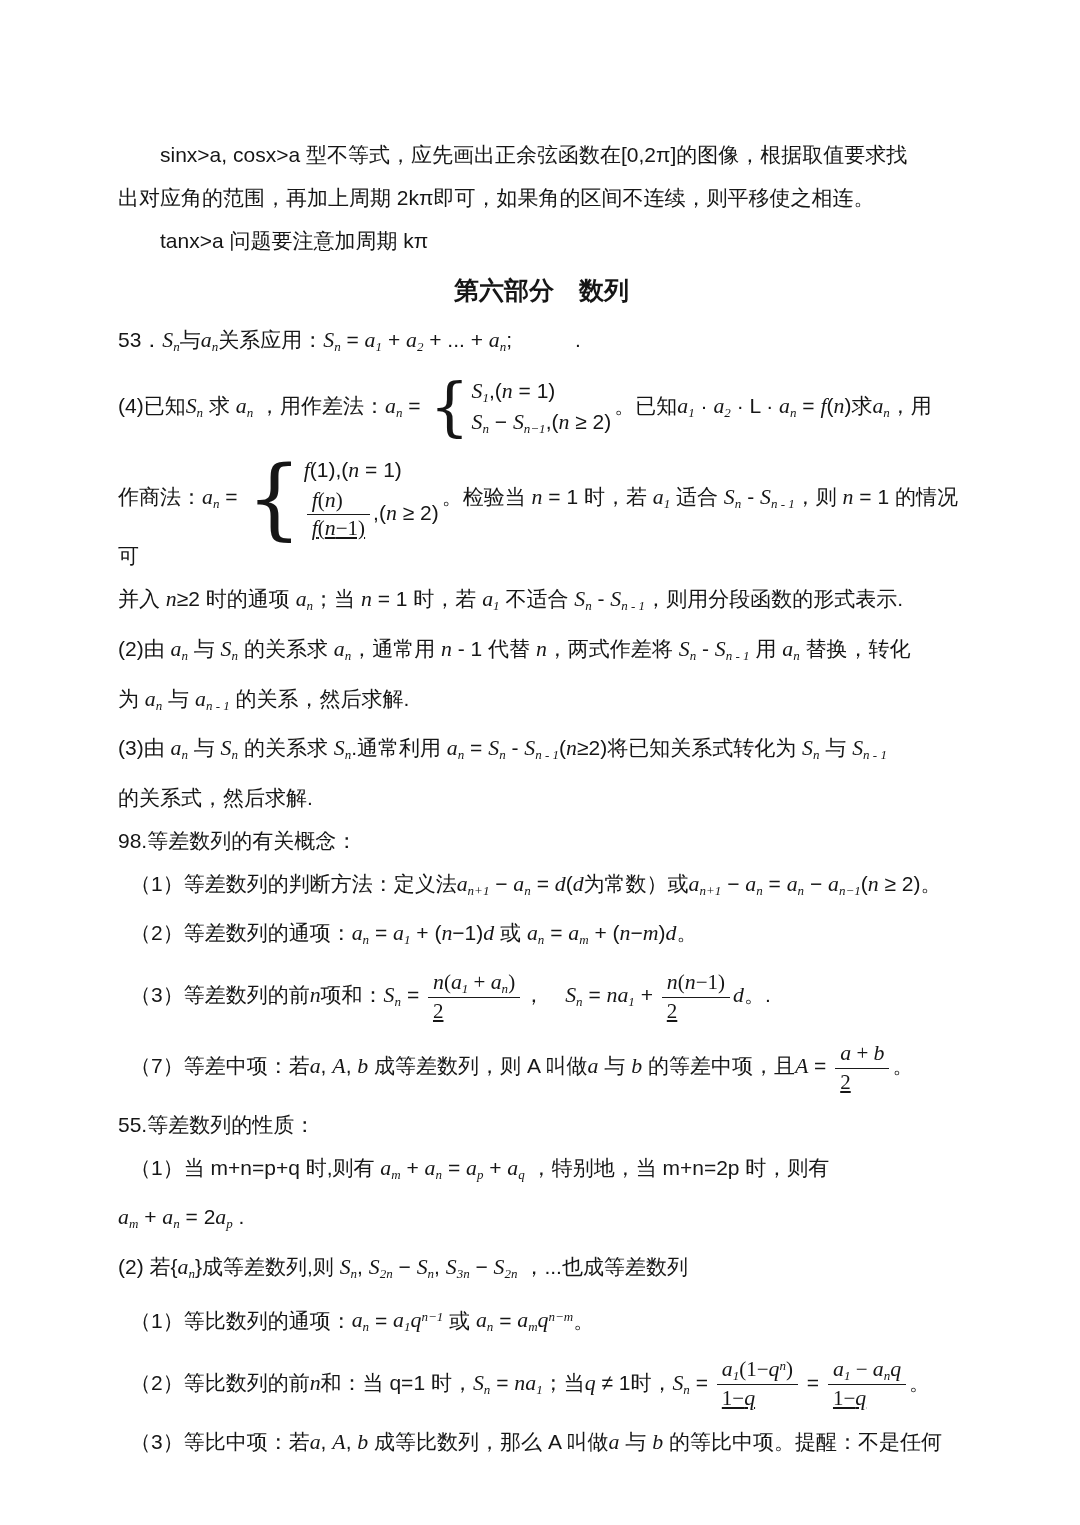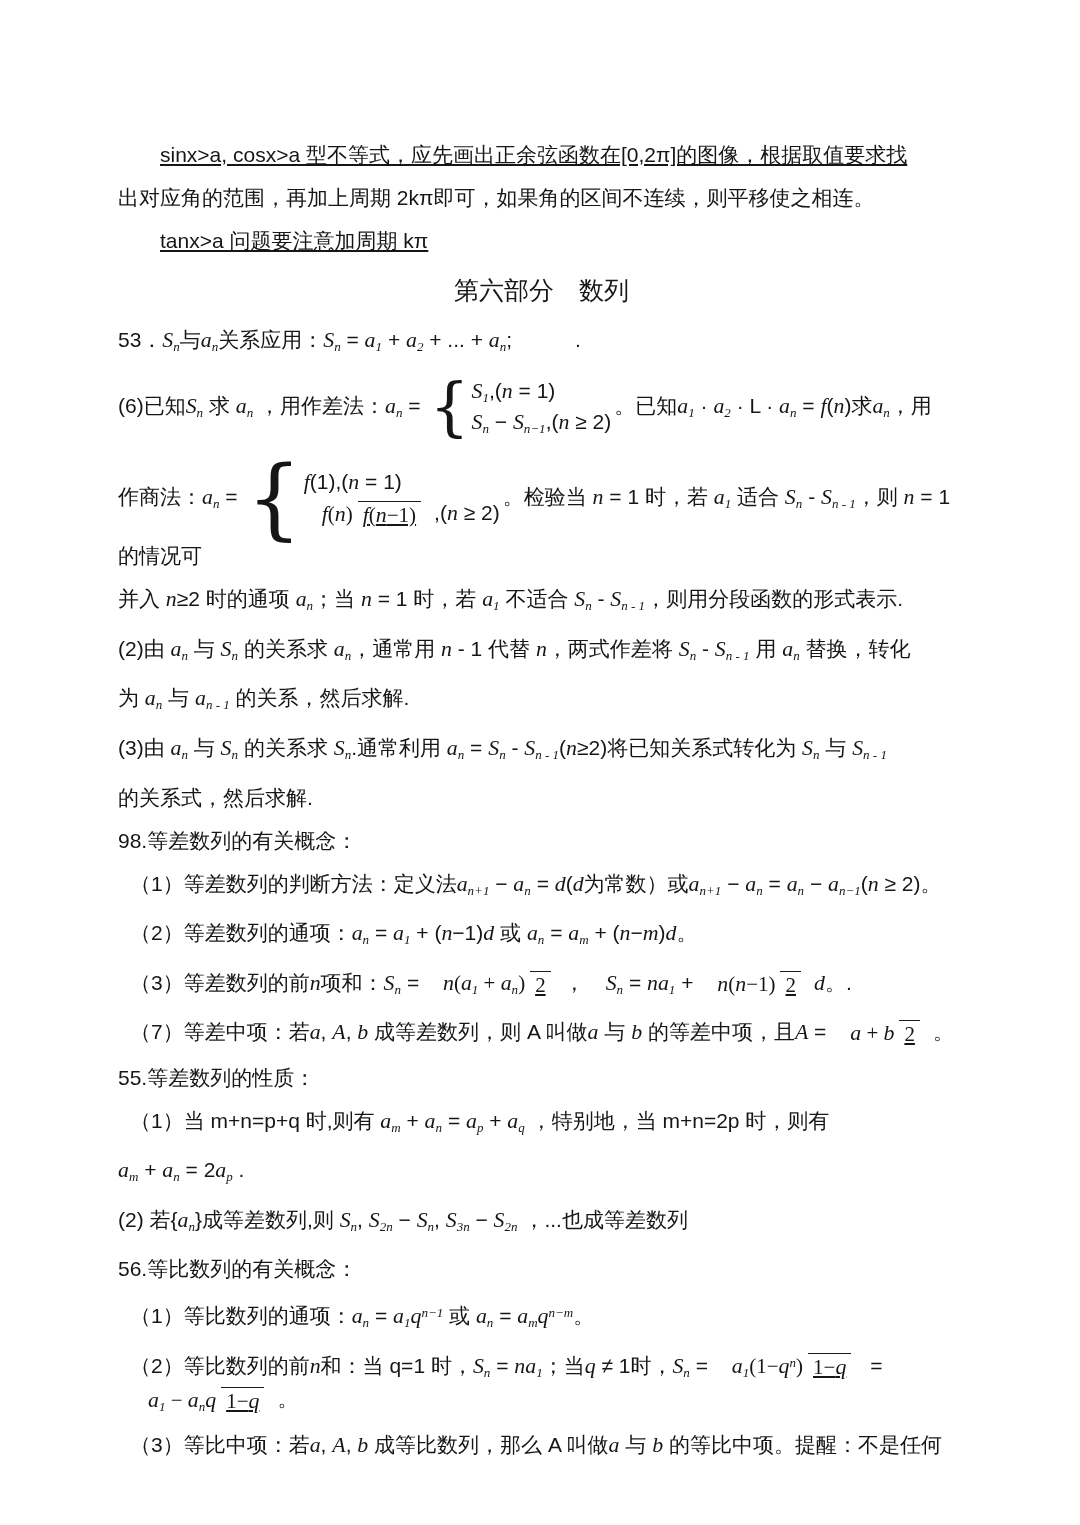--- a/index.html
+++ b/index.html
@@ -3,50 +3,50 @@
 <meta charset="utf-8">
 <style>
   html,body{margin:0;padding:0;}
   body{
     width:1080px;height:1525px;overflow:hidden;
     background:#ffffff;color:#161616;
     font-family:"Liberation Sans",sans-serif;
   }
   main{padding:133px 115px 0 118px;}
   .line{font-size:21px;line-height:27px;padding:8px 0;white-space:normal;}
-  .indent{padding-left:42px;text-decoration:underline;}
+  .indent{padding-left:42px;}
   .sub1{padding-left:12px;}
-  .h1{font-size:25px;line-height:32px;font-weight:400;text-align:center;padding:12px 0;}
+  .h1{font-size:25px;line-height:32px;font-weight:700;text-align:center;padding:12px 0;}
   .t{}
   .mi{font-family:"Liberation Serif",serif;font-style:italic;font-size:1.04em;}
   sub.ms,sup.ms{font-family:"Liberation Serif",serif;font-style:italic;font-size:0.62em;}
   sub.ms{vertical-align:-0.28em;}
   sup.ms{vertical-align:0.5em;}
   .vw{white-space:nowrap;}
   .frac{
-    display:inline-flex;align-items:center;
-    vertical-align:middle;margin:0 13px;font-family:"Liberation Serif",serif;
+    display:inline-flex;flex-direction:column;
+    vertical-align:middle;margin:0 3px;font-family:"Liberation Serif",serif;
   }
   .fnum,.fden{padding:0 5px;line-height:1.25;white-space:nowrap;}
   .fden{border-top:1.5px solid #1a1a1a;text-decoration:underline;}
   .cases{display:inline-flex;align-items:center;vertical-align:middle;margin:0 3px;}
   .brace{font-family:"DejaVu Serif",serif;font-weight:400;display:inline-block;transform-origin:center;}
   .ccol{display:inline-flex;flex-direction:column;align-items:flex-start;margin-left:2px;}
   .crow{line-height:1.45;white-space:nowrap;}
 </style>
 </head>
 <body>
 
 <main>
     <div class="line indent"><span class="t">sinx&gt;a, cosx&gt;a 型不等式，应先画出正余弦函数在[0,2π]的图像，根据取值要求找</span></div>
     <div class="line"><span class="t">出对应角的范围，再加上周期 2kπ即可，如果角的区间不连续，则平移使之相连。</span></div>
     <div class="line indent"><span class="t">tanx&gt;a 问题要注意加周期 kπ</span></div>
     <div class="line h1"><span class="t">第六部分　数列</span></div>
     <div class="line"><span class="t">53．</span><span class="vw"><span class="mi">S</span><sub class="ms">n</sub></span><span class="t">与</span><span class="vw"><span class="mi">a</span><sub class="ms">n</sub></span><span class="t">关系应用：</span><span class="vw"><span class="mi">S</span><sub class="ms">n</sub></span><span class="t"> = </span><span class="vw"><span class="mi">a</span><sub class="ms">1</sub></span><span class="t"> + </span><span class="vw"><span class="mi">a</span><sub class="ms">2</sub></span><span class="t"> + ... + </span><span class="vw"><span class="mi">a</span><sub class="ms">n</sub></span><span class="t">;　　　.</span></div>
-    <div class="line"><span class="t">(6)已知</span><span class="vw"><span class="mi">S</span><sub class="ms">n</sub></span><span class="t"> 求 </span><span class="vw"><span class="mi">a</span><sub class="ms">n</sub></span><span class="t"> ，用作差法：</span><span class="vw"><span class="mi">a</span><sub class="ms">n</sub></span><span class="t"> = </span><span class="cases">
+    <div class="line"><span class="t">(4)已知</span><span class="vw"><span class="mi">S</span><sub class="ms">n</sub></span><span class="t"> 求 </span><span class="vw"><span class="mi">a</span><sub class="ms">n</sub></span><span class="t"> ，用作差法：</span><span class="vw"><span class="mi">a</span><sub class="ms">n</sub></span><span class="t"> = </span><span class="cases">
         <span class="brace" style="font-size: 63px; line-height: 63px; transform: scaleY(1.02);">{</span>
         <span class="ccol">
           <span class="crow"><span class="vw"><span class="mi">S</span><sub class="ms">1</sub></span><span class="t">,(</span><span class="mi">n</span><span class="t"> = 1)</span></span>
           <span class="crow"><span class="vw"><span class="mi">S</span><sub class="ms">n</sub></span><span class="t"> − </span><span class="vw"><span class="mi">S</span><sub class="ms">n−1</sub></span><span class="t">,(</span><span class="mi">n</span><span class="t"> ≥ 2)</span></span>
         </span>
       </span><span class="t">。已知</span><span class="vw"><span class="mi">a</span><sub class="ms">1</sub></span><span class="t"> · </span><span class="vw"><span class="mi">a</span><sub class="ms">2</sub></span><span class="t"> · L · </span><span class="vw"><span class="mi">a</span><sub class="ms">n</sub></span><span class="t"> = </span><span class="mi">f</span><span class="t">(</span><span class="mi">n</span><span class="t">)</span><span class="t">求</span><span class="vw"><span class="mi">a</span><sub class="ms">n</sub></span><span class="t">，用</span></div>
     <div class="line"><span class="t">作商法：</span><span class="vw"><span class="mi">a</span><sub class="ms">n</sub></span><span class="t"> = </span><span class="cases">
         <span class="brace" style="font-size: 87px; line-height: 87px; transform: scaleY(1.02);">{</span>
         <span class="ccol">
           <span class="crow"><span class="mi">f</span><span class="t">(1),(</span><span class="mi">n</span><span class="t"> = 1)</span></span>
@@ -72,21 +72,20 @@
         <span class="fden"><span class="t">2</span></span>
       </span><span class="mi">d</span><span class="t">。.</span></div>
     <div class="line sub1"><span class="t">（7）等差中项：若</span><span class="mi">a</span><span class="t">, </span><span class="mi">A</span><span class="t">, </span><span class="mi">b</span><span class="t"> 成等差数列，则 A 叫做</span><span class="mi">a</span><span class="t"> 与 </span><span class="mi">b</span><span class="t"> 的等差中项，且</span><span class="mi">A</span><span class="t"> = </span><span class="frac">
         <span class="fnum"><span class="mi">a</span><span class="t"> + </span><span class="mi">b</span></span>
         <span class="fden"><span class="t">2</span></span>
       </span><span class="t">。</span></div>
     <div class="line"><span class="t">55.等差数列的性质：</span></div>
     <div class="line sub1"><span class="t">（1）当 m+n=p+q 时,则有 </span><span class="vw"><span class="mi">a</span><sub class="ms">m</sub></span><span class="t"> + </span><span class="vw"><span class="mi">a</span><sub class="ms">n</sub></span><span class="t"> = </span><span class="vw"><span class="mi">a</span><sub class="ms">p</sub></span><span class="t"> + </span><span class="vw"><span class="mi">a</span><sub class="ms">q</sub></span><span class="t"> ，特别地，当 m+n=2p 时，则有</span></div>
     <div class="line"><span class="vw"><span class="mi">a</span><sub class="ms">m</sub></span><span class="t"> + </span><span class="vw"><span class="mi">a</span><sub class="ms">n</sub></span><span class="t"> = 2</span><span class="vw"><span class="mi">a</span><sub class="ms">p</sub></span><span class="t"> .</span></div>
     <div class="line"><span class="t">(2) 若{</span><span class="vw"><span class="mi">a</span><sub class="ms">n</sub></span><span class="t">}成等差数列,则 </span><span class="vw"><span class="mi">S</span><sub class="ms">n</sub></span><span class="t">, </span><span class="vw"><span class="mi">S</span><sub class="ms">2n</sub></span><span class="t"> − </span><span class="vw"><span class="mi">S</span><sub class="ms">n</sub></span><span class="t">, </span><span class="vw"><span class="mi">S</span><sub class="ms">3n</sub></span><span class="t"> − </span><span class="vw"><span class="mi">S</span><sub class="ms">2n</sub></span><span class="t"> ，...也成等差数列</span></div>
-    <div class="line"><span class="t">56.等比数列的有关概念：</span></div>
     <div class="line sub1"><span class="t">（1）等比数列的通项：</span><span class="vw"><span class="mi">a</span><sub class="ms">n</sub></span><span class="t"> = </span><span class="vw"><span class="mi">a</span><sub class="ms">1</sub></span><span class="vw"><span class="mi">q</span><sup class="ms">n−1</sup></span><span class="t"> 或 </span><span class="vw"><span class="mi">a</span><sub class="ms">n</sub></span><span class="t"> = </span><span class="vw"><span class="mi">a</span><sub class="ms">m</sub></span><span class="vw"><span class="mi">q</span><sup class="ms">n−m</sup></span><span class="t">。</span></div>
     <div class="line sub1"><span class="t">（2）等比数列的前</span><span class="mi">n</span><span class="t">和：当 q=1 时，</span><span class="vw"><span class="mi">S</span><sub class="ms">n</sub></span><span class="t"> = </span><span class="mi">n</span><span class="vw"><span class="mi">a</span><sub class="ms">1</sub></span><span class="t">；当</span><span class="mi">q</span><span class="t"> ≠ 1时，</span><span class="vw"><span class="mi">S</span><sub class="ms">n</sub></span><span class="t"> = </span><span class="frac">
         <span class="fnum"><span class="vw"><span class="mi">a</span><sub class="ms">1</sub></span><span class="t">(1−</span><span class="vw"><span class="mi">q</span><sup class="ms">n</sup></span><span class="t">)</span></span>
         <span class="fden"><span class="t">1−</span><span class="mi">q</span></span>
       </span><span class="t"> = </span><span class="frac">
         <span class="fnum"><span class="vw"><span class="mi">a</span><sub class="ms">1</sub></span><span class="t"> − </span><span class="vw"><span class="mi">a</span><sub class="ms">n</sub></span><span class="mi">q</span></span>
         <span class="fden"><span class="t">1−</span><span class="mi">q</span></span>
       </span><span class="t">。</span></div>
     <div class="line sub1"><span class="t">（3）等比中项：若</span><span class="mi">a</span><span class="t">, </span><span class="mi">A</span><span class="t">, </span><span class="mi">b</span><span class="t"> 成等比数列，那么 A 叫做</span><span class="mi">a</span><span class="t"> 与 </span><span class="mi">b</span><span class="t"> 的等比中项。提醒：不是任何</span></div>
   </main>

